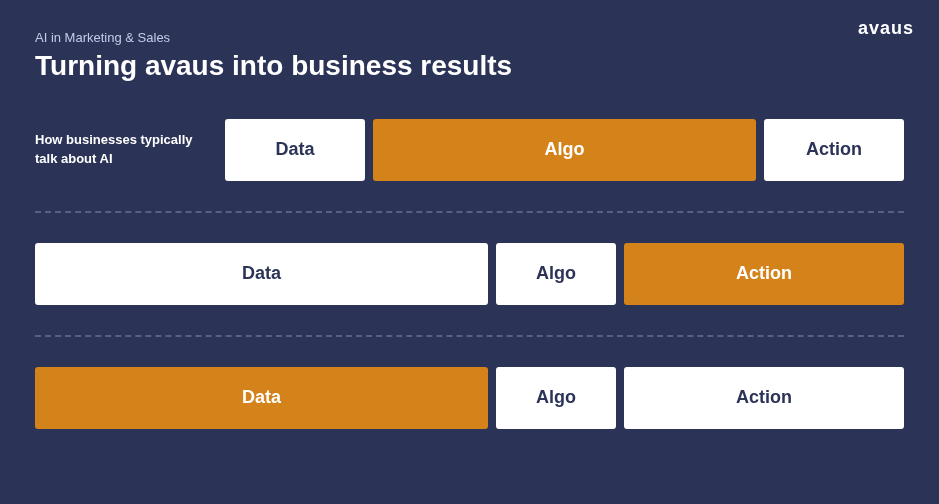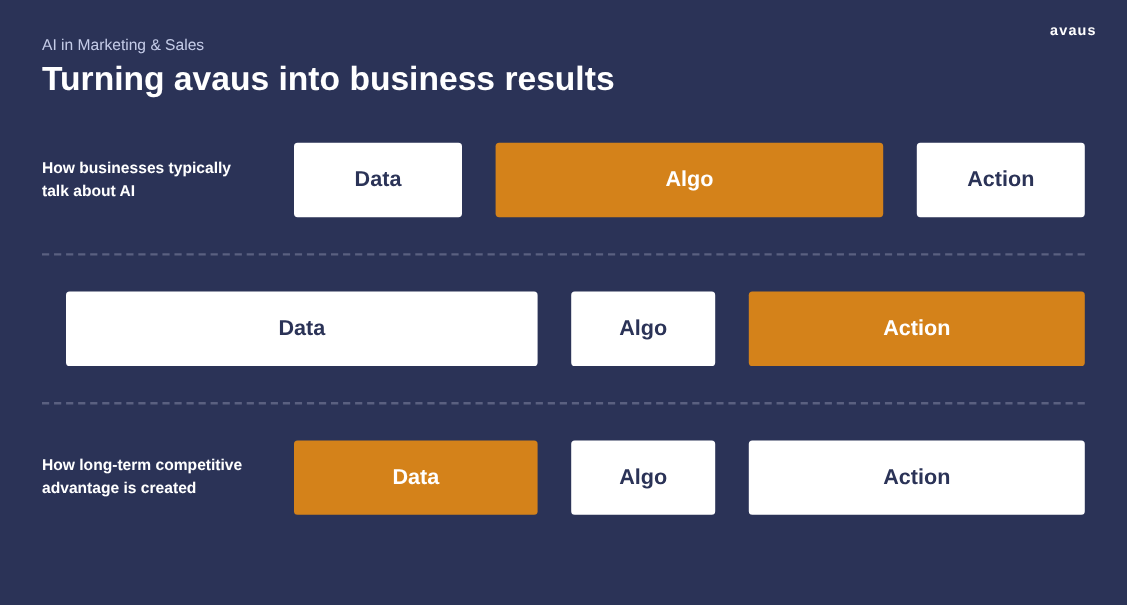--- a/index.html
+++ b/index.html
@@ -23,21 +23,21 @@
       padding: 30px 35px 20px 35px;
       display: flex;
       flex-direction: column;
     }
 
     .logo {
       position: absolute;
       top: 18px;
       right: 25px;
       color: #ffffff;
-      font-size: 12px;
+      font-size: 18px;
       font-weight: 700;
       letter-spacing: 1px;
     }
 
     .subtitle {
       color: #c5cce8;
       font-size: 13px;
       font-weight: 400;
       margin-bottom: 4px;
     }
@@ -90,21 +90,20 @@
 
     .block {
       display: flex;
       align-items: center;
       justify-content: center;
       height: 62px;
       border-radius: 3px;
       font-weight: 800;
       font-size: 18px;
       color: #ffffff;
-      margin-left: 20px;
     }
 
     .block-white {
       background-color: #ffffff;
       color: #2b3357;
       border: 2px solid #ffffff;
     }
 
     .block-orange {
       background-color: #d4821a;
@@ -151,21 +150,20 @@
       <div class="blocks-container">
         <div class="block block-white row2-data">Data</div>
         <div class="block block-white row2-algo">Algo</div>
         <div class="block block-orange row2-action">Action</div>
       </div>
     </div>
 
     <hr class="row-divider">
 
     <div class="row">
-      <div class="row-label">How long-term competitive advantage is created</div>
       <div class="blocks-container">
         <div class="block block-orange row3-data">Data</div>
         <div class="block block-white row3-algo">Algo</div>
         <div class="block block-white row3-action">Action</div>
       </div>
     </div>
 
   </div>
 </div>
 

